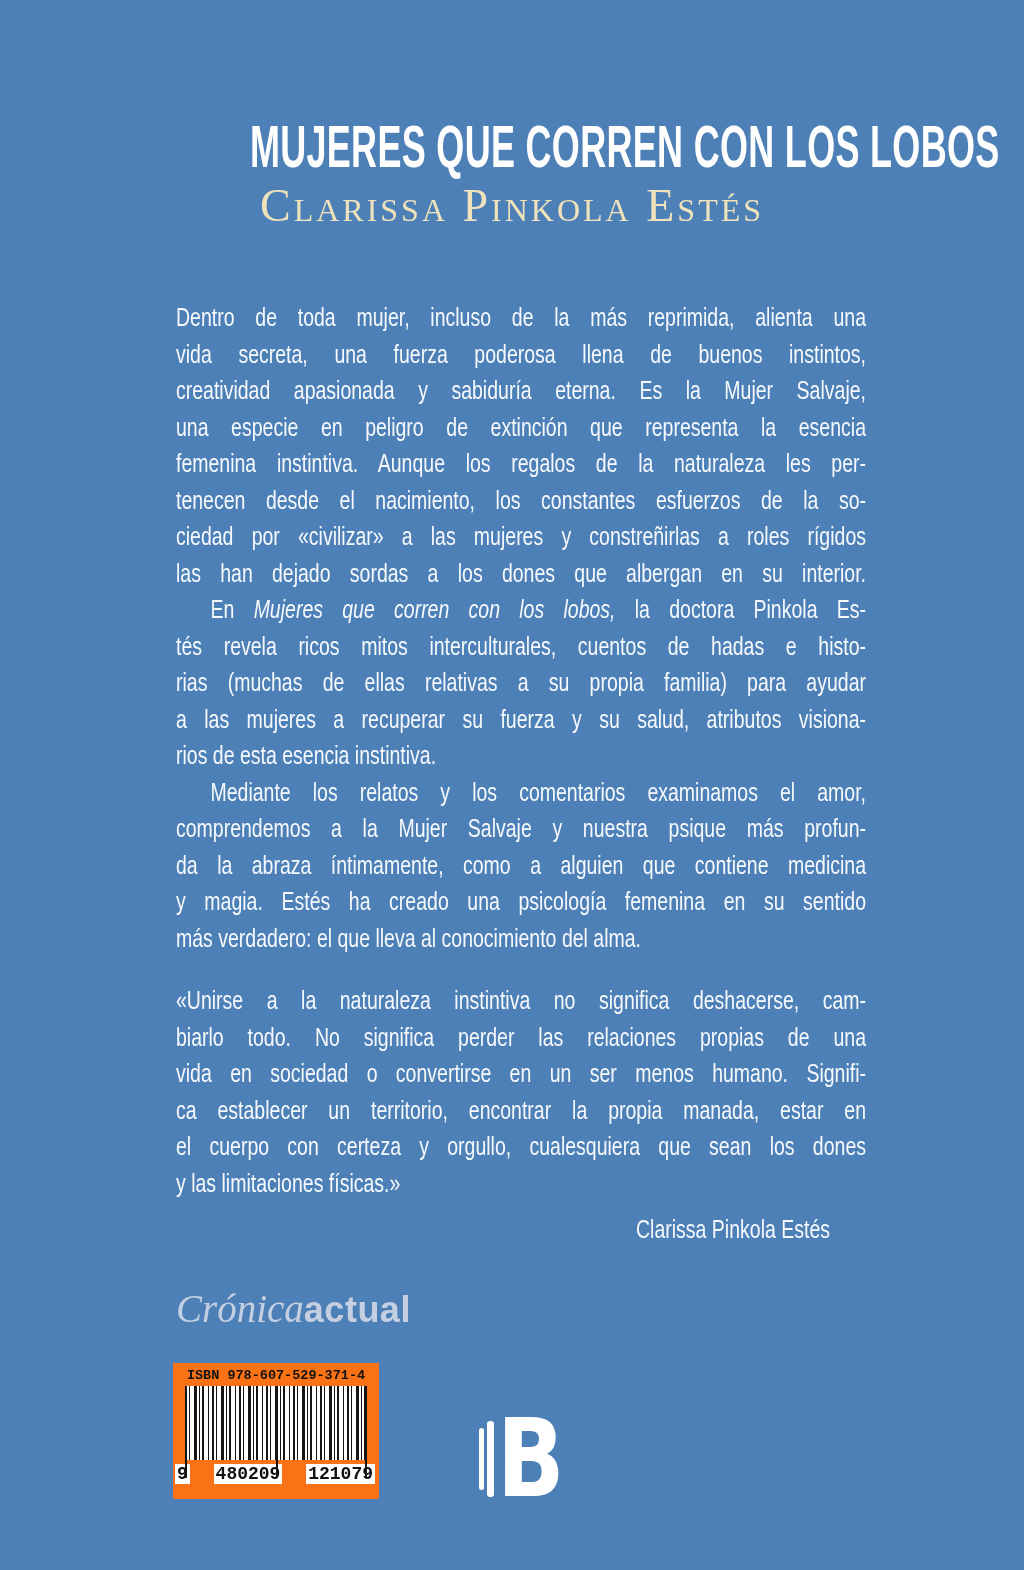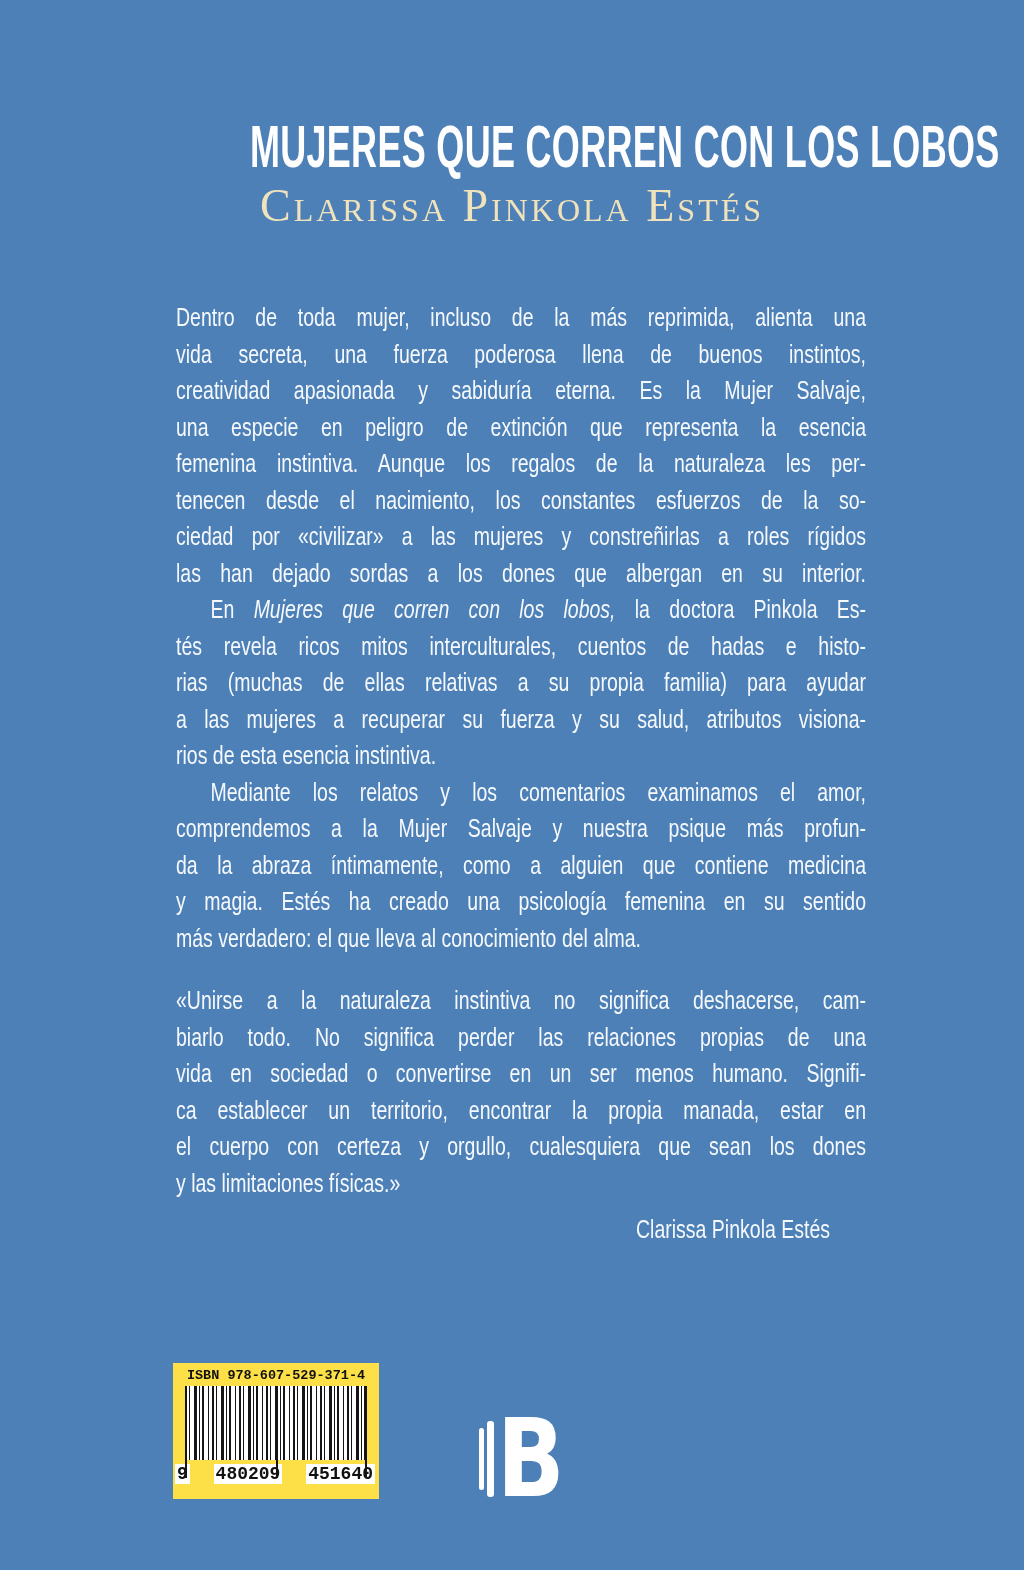--- a/index.html
+++ b/index.html
@@ -90,21 +90,21 @@
     font-weight: bold;
     font-size: 36px;
     letter-spacing: 0.5px;
   }
 
   
   .barcode {
     position: absolute;
     left: 173px; top: 1363px;
     width: 206px; height: 136px;
-    background: #fde047;
+    background: #f97316;
     box-sizing: border-box;
     padding-top: 5px;
   }
   .isbn-label {
     font-family: "Liberation Mono", monospace;
     font-weight: bold;
     font-size: 13.5px;
     letter-spacing: 0px;
     color: #111;
     text-align: center;
@@ -207,32 +207,35 @@
       <div class="jl">biarlo todo. No significa perder las relaciones propias de una</div>
       <div class="jl">vida en sociedad o convertirse en un ser menos humano. Signifi-</div>
       <div class="jl">ca establecer un territorio, encontrar la propia manada, estar en</div>
       <div class="jl">el cuerpo con certeza y orgullo, cualesquiera que sean los dones</div>
       <div class="ll">y las limitaciones físicas.»</div>
     </div>
 
     <div class="attribution">Clarissa Pinkola Estés</div>
   </div>
 
+  <div class="imprint">
+    <span class="imprint-serif">Crónica</span><span class="imprint-sans">actual</span>
+  </div>
 
   <div class="barcode">
     <div class="isbn-label">ISBN 978-607-529-371-4</div>
     <div class="bars">
       <div class="guard guard-left"></div>
       <div class="guard guard-mid"></div>
       <div class="guard guard-right"></div>
     </div>
     <div class="barcode-digits">
       <span>9</span>
       <span>480209</span>
-      <span>451640</span>
+      <span>121079</span>
     </div>
   </div>
 
   <div class="pub-logo">
     <div class="b-stripe1"></div>
     <div class="b-stripe2"></div>
     <span class="b-letter">B</span>
   </div>
 
 </div>

